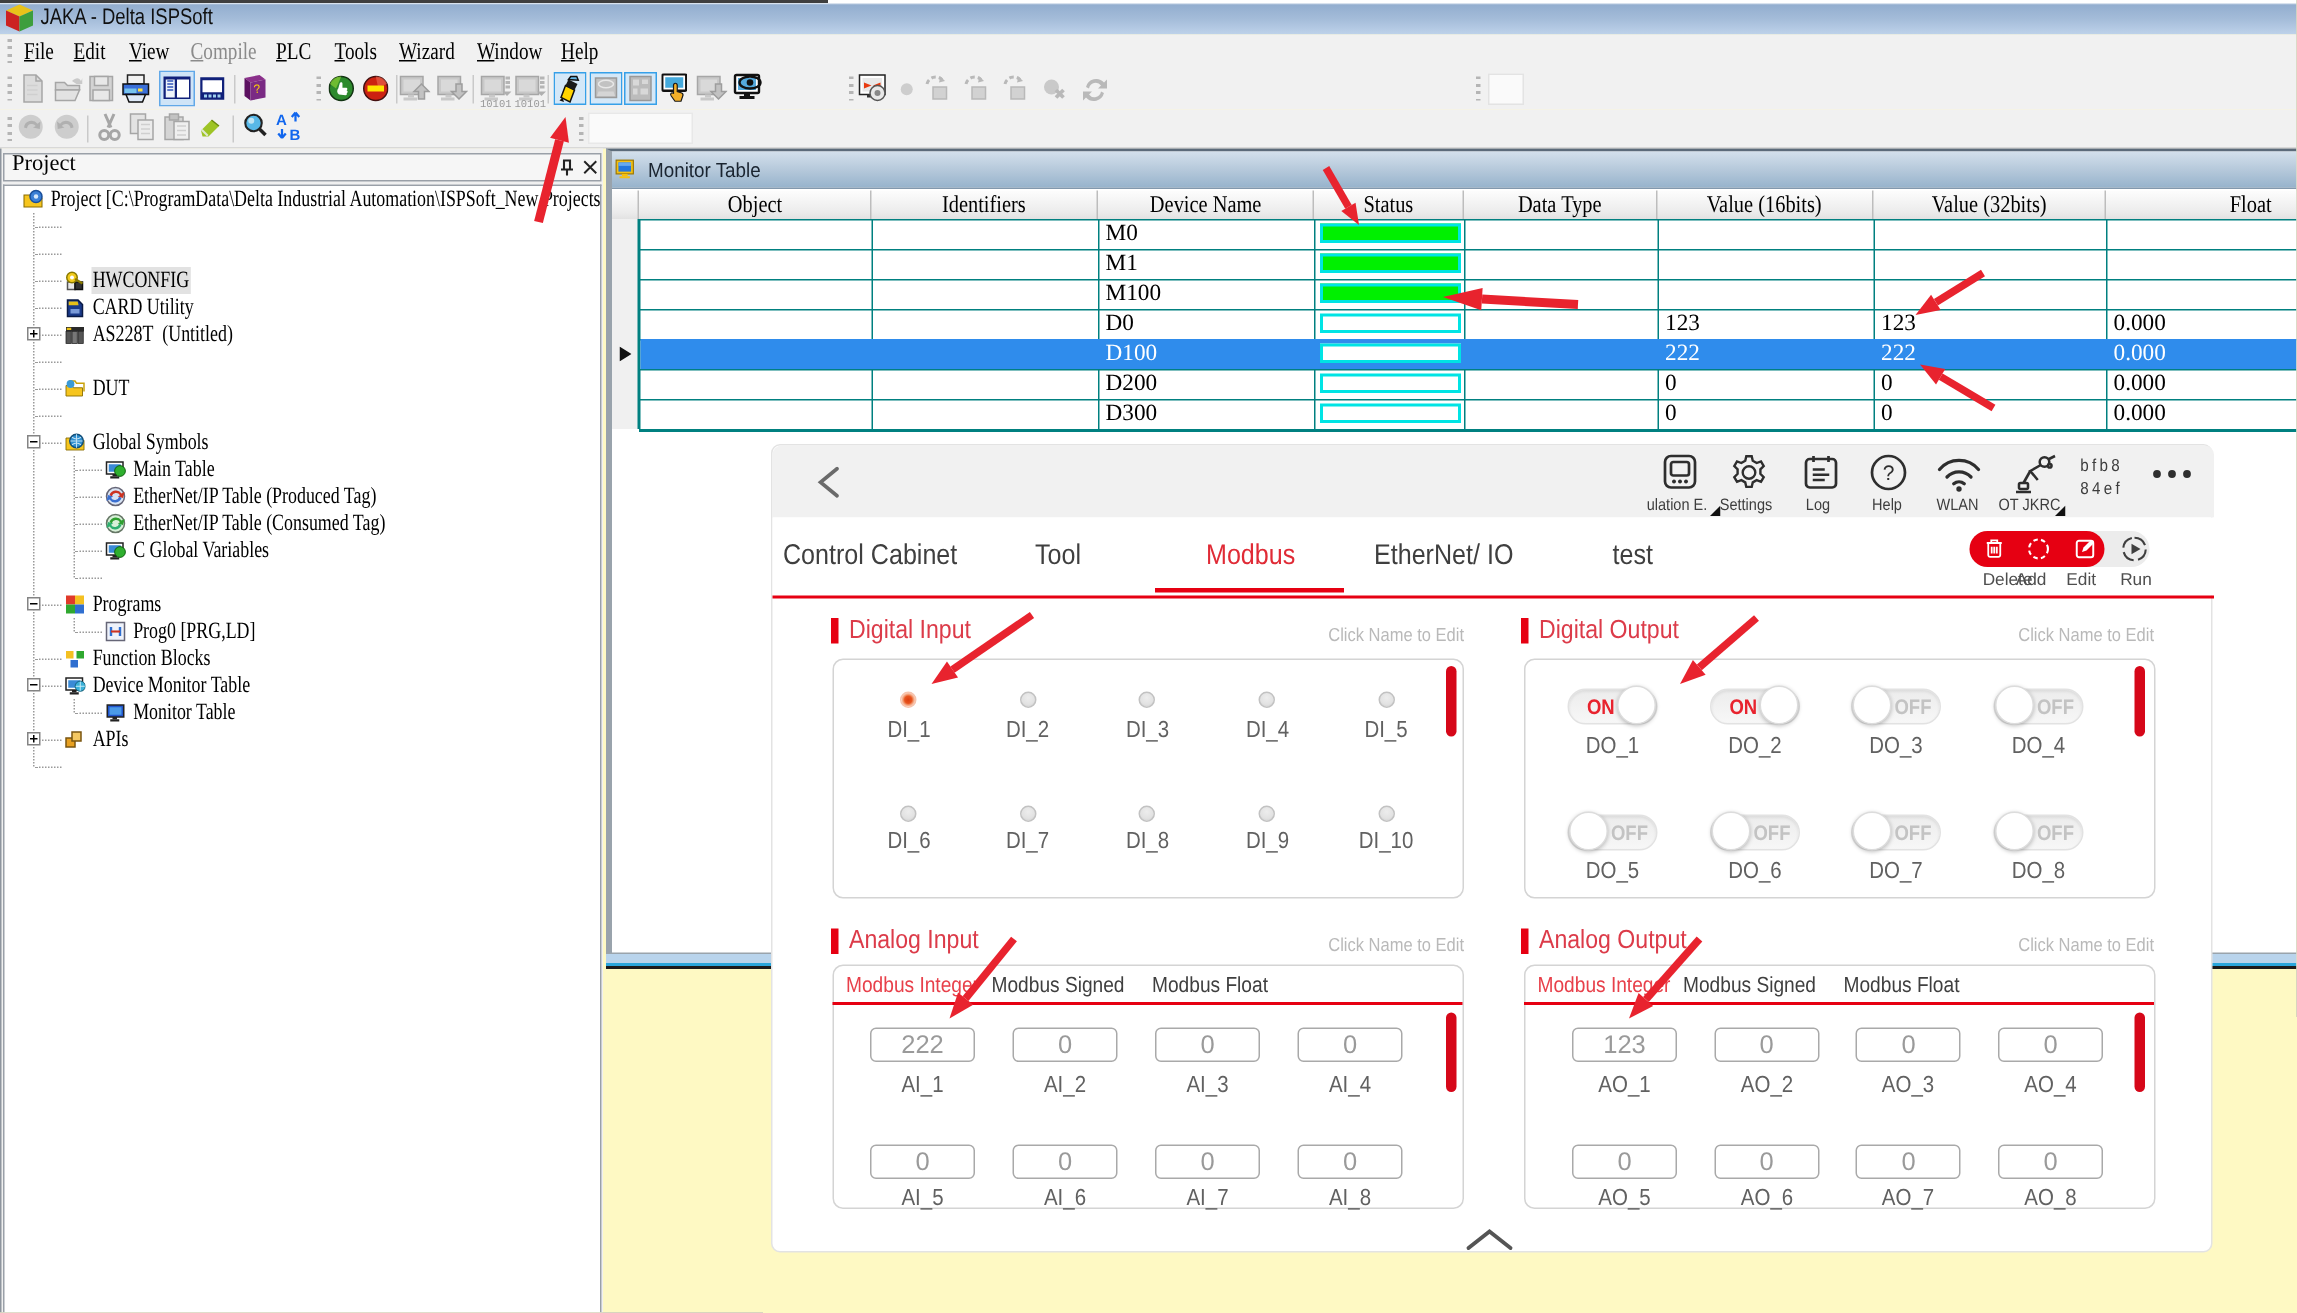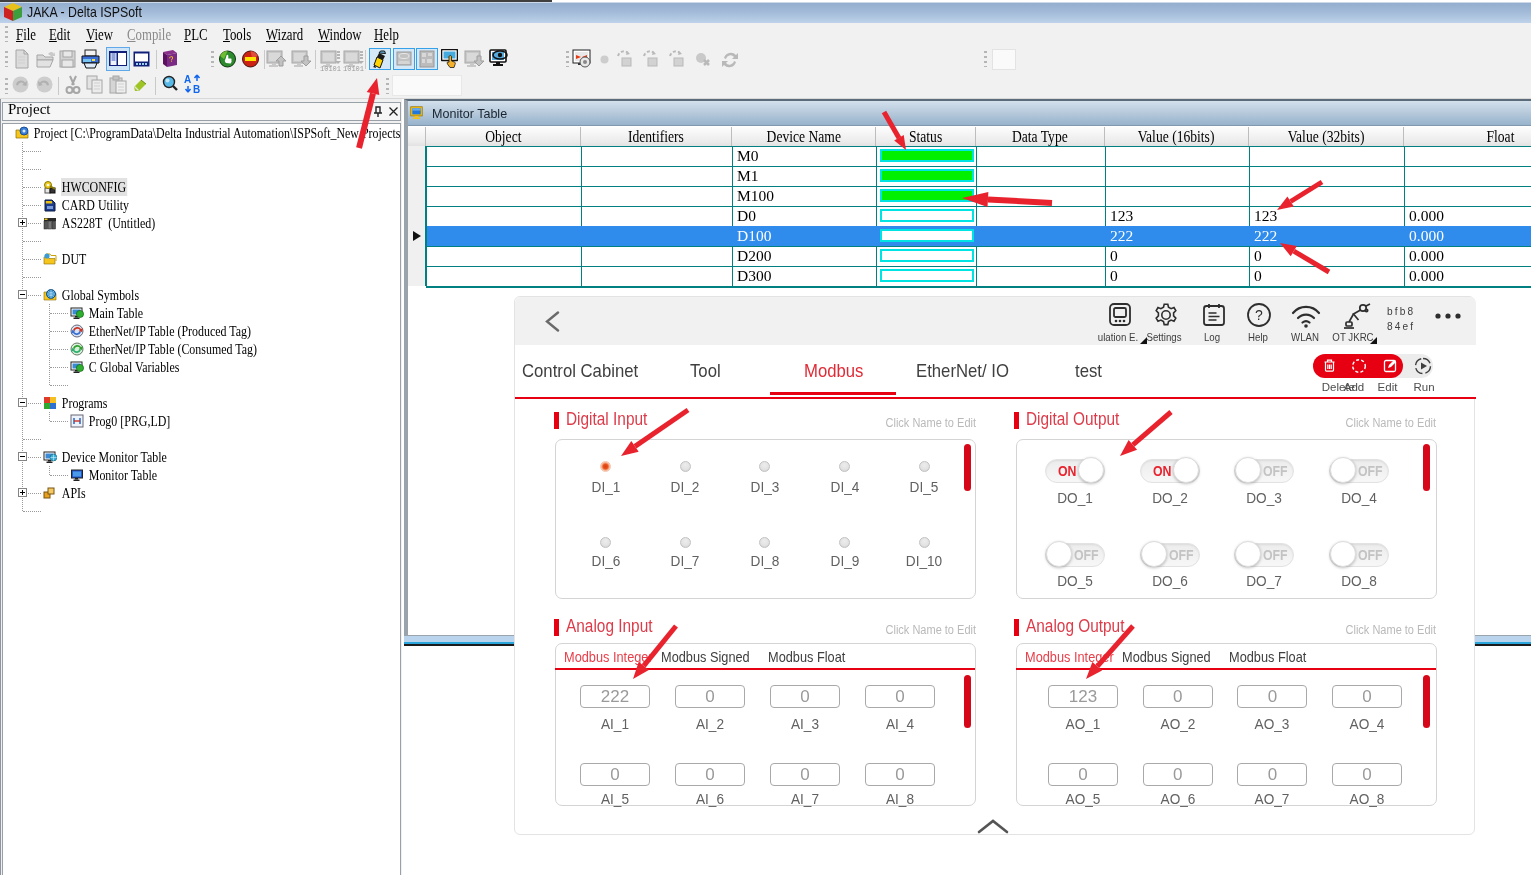--- a/index.html
+++ b/index.html
@@ -1,17 +1,17 @@
 <!DOCTYPE html>
 <html><head>
 <meta charset="utf-8">
 <style>
   * { margin:0; padding:0; box-sizing:border-box; }
   html,body { width:1531px; height:875px; overflow:hidden; background:#b9b9b9; }
-  #root { position:relative; width:1531px; height:875px; background:#ffffff;
+  #root { position:relative; width:1531px; height:875px; background:#fef9c3;
           font-family:"Liberation Sans",sans-serif; overflow:hidden; }
   .abs { position:absolute; }
   .ser { font-family:"Liberation Serif",serif; }
   .nw { white-space:nowrap; }
   #titlebar { left:0; top:0; width:1531px; height:23px;
     background:linear-gradient(180deg,#ffffff 0%,#ffffff 8%,#93aecf 14%,#a4bcd9 55%,#bed2ea 100%); }
   #titledark { left:0; top:0; width:552px; height:2px; background:#3f3f3f; }
   #titletxt { left:27px; top:3px; font-size:15px; color:#101010; transform:scaleX(.82); transform-origin:0 0; }
   #menubar { left:0; top:23px; width:1531px; height:23px; background:#f1f1f1; }
   .menuitem { position:absolute; top:26px; font-size:16px; color:#000; transform:scaleX(.80); transform-origin:0 0; }
@@ -465,20 +465,28 @@
           </svg>
           <span class="ser sxl" style="position:absolute;left:59px;top:0;padding:0 1px">Programs</span>
         </div>
 <div class="trow nw" style="left:0;top:288px;width:399px">
           <svg class="ticon" style="left:68px" viewBox="0 0 14 14">
             <rect x="1" y="1" width="12" height="12" fill="#eef2fa" stroke="#667"></rect>
             <path d="M4 4 v6 M10 4 v6" stroke="#2f6fd0" stroke-width="1.6"></path>
             <path d="M4 7 h6" stroke="#cc3322" stroke-width="1.4"></path>
           </svg>
           <span class="ser sxl" style="position:absolute;left:86px;top:0;padding:0 1px">Prog0 [PRG,LD]</span>
+        </div>
+<div class="trow nw" style="left:0;top:306px;width:399px">
+          <svg class="ticon" style="left:41px" viewBox="0 0 14 14">
+            <rect x="1" y="2" width="5" height="5" fill="#f4c021"></rect>
+            <rect x="8" y="2" width="5" height="5" fill="#2fa82f"></rect>
+            <rect x="4" y="8" width="5" height="5" fill="#2f6fd0"></rect>
+          </svg>
+          <span class="ser sxl" style="position:absolute;left:59px;top:0;padding:0 1px">Function Blocks</span>
         </div>
 <div class="trow nw" style="left:0;top:324px;width:399px">
           <div class="pm">
             <i class="h"></i>
           </div>
           <svg class="ticon" style="left:41px" viewBox="0 0 14 14">
             <rect x="1" y="2" width="11" height="8" fill="#fff" stroke="#222"></rect>
             <rect x="2.5" y="3.5" width="8" height="5" fill="#3a8ad6"></rect>
             <rect x="5" y="10" width="3" height="1.5" fill="#222"></rect>
             <rect x="3.5" y="11.5" width="6" height="1.5" fill="#222"></rect>

